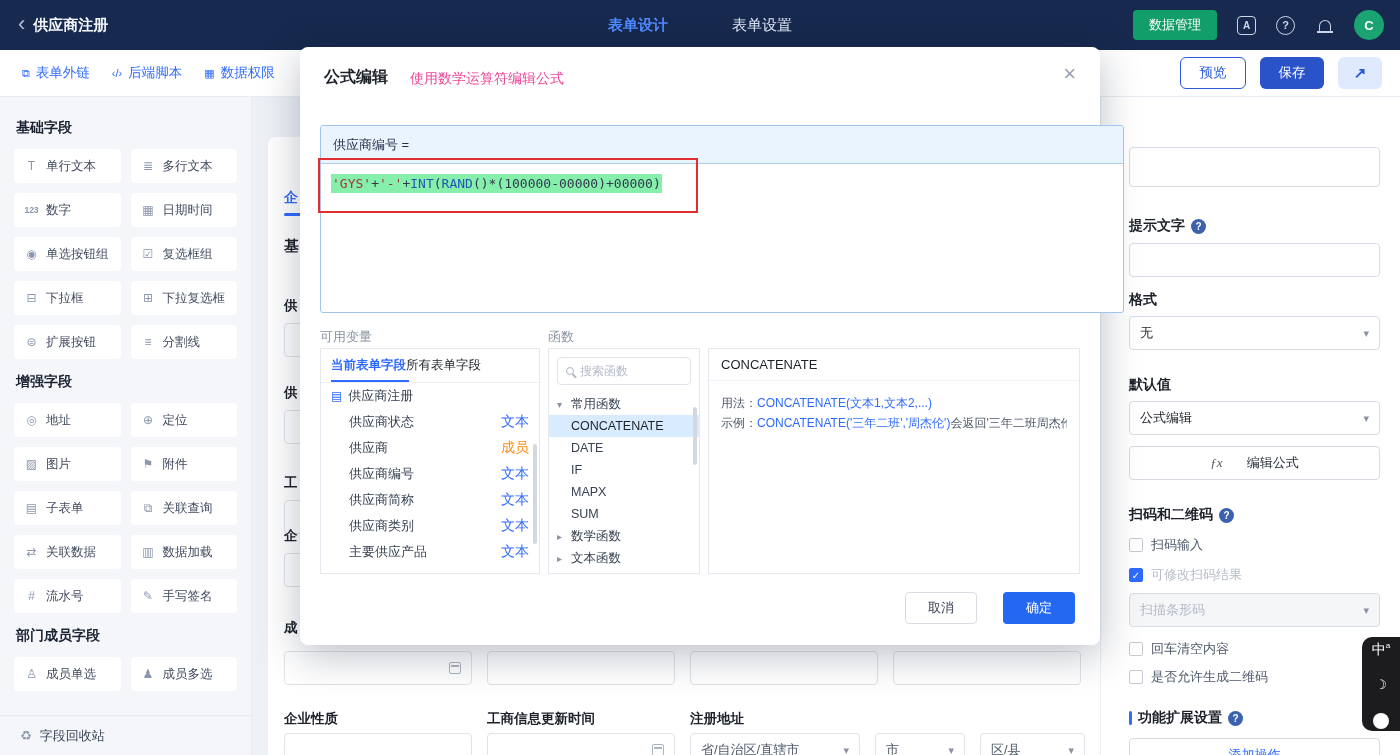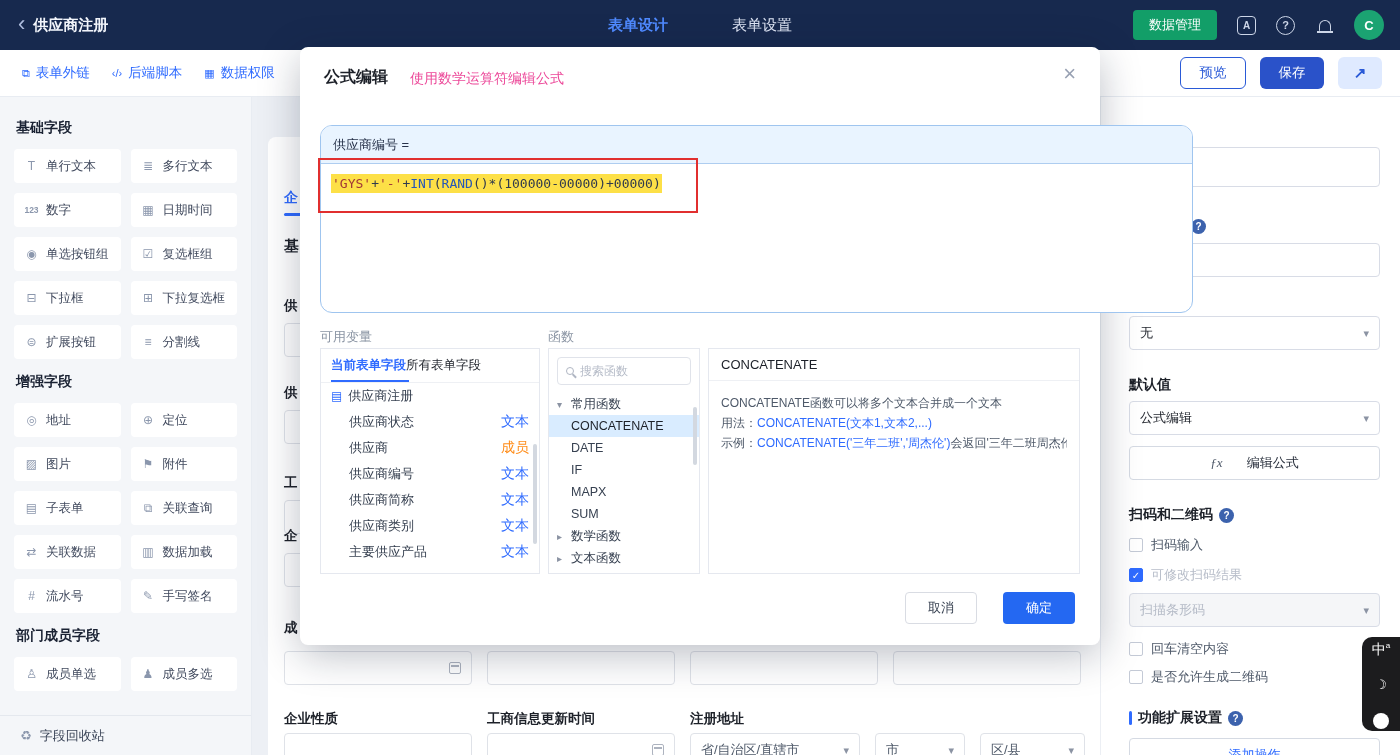--- a/index.html
+++ b/index.html
@@ -75,24 +75,24 @@
   .cblabel{font-size:13px;color:#4e5969}
   .cblabel.dim{color:#b7bdc9}
   .secbar{width:3px;height:14px;background:#2f6bff;border-radius:2px;display:inline-block}
   .rp-addbtn{position:absolute;left:28px;right:20px;top:641px;height:34px;border:1px solid #d5dae3;border-radius:4px;display:flex;align-items:center;justify-content:center;font-size:13px;color:#2f6bff;cursor:pointer;background:#fff}
 
   
   .modal{position:absolute;left:300px;top:47px;width:800px;height:598px;background:#fff;border-radius:8px;box-shadow:0 10px 40px rgba(15,25,50,.28);z-index:60}
   .m-title{position:absolute;left:24px;top:20px;font-size:16px;font-weight:700;color:#1d2129}
   .m-sub{position:absolute;left:110px;top:23px;font-size:14px;color:#ec4899}
   .m-close{position:absolute;right:24px;top:14px;font-size:22px;color:#98a1b3;cursor:pointer}
-  .f-box{position:absolute;left:20px;top:78px;width:873px;height:188px;border:1px solid #9fc5ef;border-radius:12px;overflow:hidden;background:#fff}
+  .f-box{position:absolute;left:20px;top:78px;width:804px;height:188px;border:1px solid #9fc5ef;border-radius:3px;overflow:hidden;background:#fff}
   .f-strip{height:38px;background:#e9f4ff;border-bottom:1px solid #aecdf0;display:flex;align-items:center;padding:0 12px;font-size:13px;color:#27324a}
   .f-body{padding:12px 10px;font-family:"DejaVu Sans Mono","Liberation Mono",monospace;font-size:13px;cursor:text;height:148px}
-  .sel{background:#fde047;padding:2px 1px}
+  .sel{background:#86efac;padding:2px 1px}
   .k-str{color:#a13737}.k-op{color:#303a4d}.k-fn{color:#2456b8}.k-num{color:#303a4d}
   .m-lbl{position:absolute;top:281px;font-size:13px;color:#8a94a3}
   .panel{position:absolute;top:301px;height:226px;border:1px solid #e5e8ef;background:#fff;overflow:hidden}
   .p-vars{left:20px;width:220px}
   .p-funcs{left:248px;width:152px}
   .p-desc{left:408px;width:372px}
   .v-tabs{height:34px;border-bottom:1px solid #eef0f4;display:flex;align-items:center;position:relative}
   .v-tab1{margin-left:10px;font-size:12.5px;color:#2f6bff;font-weight:700;cursor:pointer}
   .v-tab2{font-size:12.5px;color:#1d2129;cursor:pointer}
   .v-underline{position:absolute;left:10px;bottom:0;width:78px;height:2px;background:#2f6bff}
@@ -472,21 +472,20 @@
     <div class="fn-row">
         <span class="chev">▸</span>
         <span>文本函数</span>
       </div>
     <div class="scrollthumb" style="right:2px;top:58px;height:58px"></div>
   </div>
 
   <div class="panel p-desc">
     <div class="d-title">CONCATENATE</div>
     <div class="d-body">
-      <div class="d-line">CONCATENATE函数可以将多个文本合并成一个文本</div>
       <div class="d-line"><span>用法：</span><span class="d-code">CONCATENATE(文本1,文本2,...)</span></div>
       <div class="d-line"><span>示例：</span><span class="d-code">CONCATENATE('三年二班','周杰伦')</span><span>会返回'三年二班周杰伦'</span></div>
     </div>
   </div>
 
   <div class="m-btn m-cancel">取消</div>
   <div class="m-btn m-ok">确定</div>
 </div>
 
 <div class="redbox"></div>

